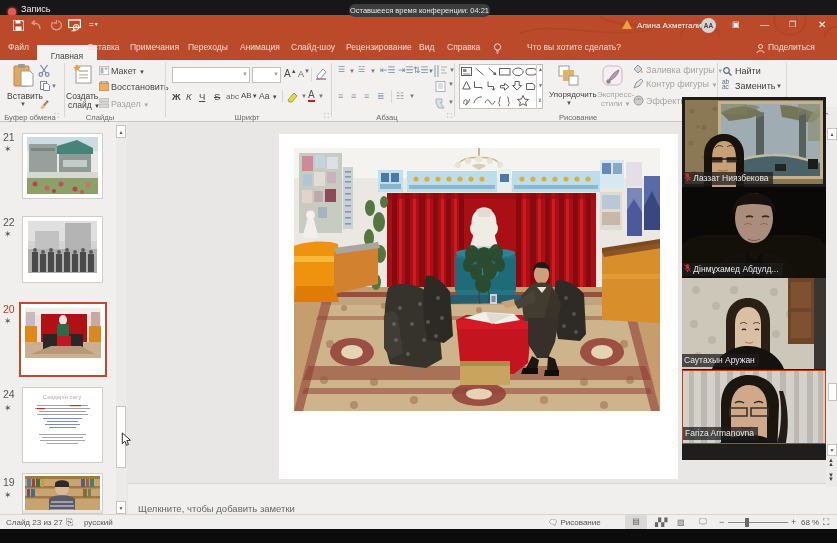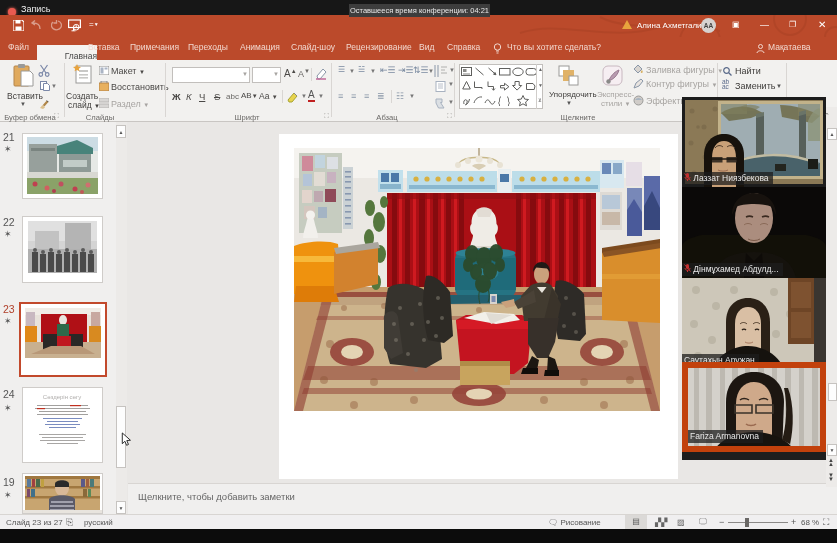--- a/index.html
+++ b/index.html
@@ -3,28 +3,28 @@
 <style>
 *{margin:0;padding:0;box-sizing:border-box}
 html,body{width:837px;height:543px;overflow:hidden;background:#000}
 body{font-family:"Liberation Sans",sans-serif;position:relative}
 .abs{position:absolute}
 #stage{position:absolute;left:0;top:0;width:837px;height:543px;background:#e9e7e5}
 
 #topstrip{left:0;top:0;width:837px;height:15px;background:#171717}
 #recdot{left:8px;top:8px;width:8px;height:8px;border-radius:50%;background:#e85a50;box-shadow:0 0 3px #ff6a5a}
 #rectext{left:21px;top:4px;color:#eee;font-size:9px}
-#timerbox{left:349px;top:4px;width:141px;height:13px;background:#3d3d3d;border-radius:0;color:#e8e8e8;font-size:7.5px;text-align:center;line-height:13px;z-index:30;white-space:nowrap}
+#timerbox{left:349px;top:4px;width:141px;height:13px;background:#3d3d3d;border-radius:6px;color:#e8e8e8;font-size:7.5px;text-align:center;line-height:13px;z-index:30;white-space:nowrap}
 
 #titlebar{left:0;top:15px;width:837px;height:22px;background:#bb4a2b}
 #tabrow{left:0;top:37px;width:837px;height:23px;background:#bb4a2b}
 #title{left:245px;top:21px;width:350px;color:#fff;font-size:8px;text-align:center;white-space:nowrap}
 .titright{color:#fff;font-size:9px}
 .tab{position:absolute;top:5px;color:#f2d8cf;font-size:8.5px}
-#hometab{left:37px;top:8px;width:60px;height:23px;background:#f4f2f0;color:#444;font-size:8.5px;text-align:right;line-height:23px}
+#hometab{left:37px;top:8px;width:60px;height:23px;background:#f4f2f0;color:#444;font-size:8.5px;text-align:center;line-height:23px}
 
 #ribbon{left:0;top:60px;width:837px;height:62px;background:#f2f1ef;border-bottom:1px solid #c9c6c3}
 .sep{position:absolute;top:3px;width:1px;height:54px;background:#d9d6d3}
 .glabel{position:absolute;top:53px;font-size:7.6px;color:#6a6866;width:120px;text-align:center}
 .rbtn{position:absolute;font-size:9px;color:#4a4846}
 .gray{color:#a7a4a1}
 
 #leftpanel{left:0;top:122px;width:127px;height:392px;background:#f0efee;border-right:1px solid #d9d6d3}
 #editarea{left:128px;top:122px;width:709px;height:361px;background:#e9e7e5}
 #slide{left:151px;top:12px;width:399px;height:345px;background:#fff}
@@ -89,26 +89,26 @@
     <div class="tab" style="left:188px">Переходы</div>
     <div class="tab" style="left:240px">Анимация</div>
     <div class="tab" style="left:291px">Слайд-шоу</div>
     <div class="tab" style="left:346px">Рецензирование</div>
     <div class="tab" style="left:419px">Вид</div>
     <div class="tab" style="left:447px">Справка</div>
     <svg class="abs" style="left:493px;top:6px" width="9" height="11" viewBox="0 0 9 11">
         <circle cx="4.5" cy="4" r="3.2" fill="none" stroke="#f2d8cf"></circle>
         <path d="M3 8h3M3.5 10h2" stroke="#f2d8cf"></path>
       </svg>
-      <div class="tab" style="left:507px">Что вы хотите сделать?</div>
+      <div class="tab" style="left:527px">Что вы хотите сделать?</div>
     <svg class="abs" style="left:756px;top:7px" width="9" height="9" viewBox="0 0 9 9">
         <circle cx="4.5" cy="2.5" r="2" fill="none" stroke="#f2d8cf"></circle>
         <path d="M1 9c0-3 7-3 7 0" fill="none" stroke="#f2d8cf"></path>
       </svg>
-      <div class="tab" style="left:768px">Мақатаева</div>
+      <div class="tab" style="left:768px">Поделиться</div>
   </div>
   <div class="abs" id="ribbon">
 
     <svg class="abs" style="left:12px;top:4px" width="22" height="26" viewBox="0 0 22 26">
       <rect x="2" y="2" width="15" height="20" rx="1" fill="#e0aa5e" stroke="#b5854a"></rect>
       <rect x="6" y="0" width="7" height="4" rx="1" fill="#9a9a98"></rect>
       <path d="M9 7h9l3 3v12H9z" fill="#fff" stroke="#9a9a98"></path>
     </svg>
     <div class="rbtn" style="left:7px;top:31px;font-size:8.5px;color:#3f3d3b">Вставить</div>
     <div class="rbtn" style="left:20px;top:41px;font-size:6px;color:#555">▼</div>
@@ -276,21 +276,21 @@
     <div class="rbtn gray" style="left:646px;top:5px">Заливка фигуры <span style="font-size:6px">▼</span></div>
     <svg class="abs" style="left:633px;top:18px" width="11" height="11" viewBox="0 0 11 11">
         <path d="M1 10l2-5 5-4 2 2-4 5z" fill="#e8e4e0" stroke="#8a97a8"></path>
       </svg>
     <div class="rbtn gray" style="left:646px;top:19px">Контур фигуры <span style="font-size:6px">▼</span></div>
     <svg class="abs" style="left:633px;top:35px" width="11" height="11" viewBox="0 0 11 11">
         <circle cx="5.5" cy="5.5" r="4.5" fill="#d0ccc8" stroke="#9a9a98"></circle>
         <path d="M2 5a4 4 0 017 0" fill="#a8b4c0"></path>
       </svg>
     <div class="rbtn gray" style="left:646px;top:36px">Эффекты ф</div>
-    <div class="glabel" style="left:518px">Щелкните</div>
+    <div class="glabel" style="left:518px">Рисование</div>
     <div class="sep" style="left:717px"></div>
 
     <svg class="abs" style="left:723px;top:7px" width="9" height="9" viewBox="0 0 9 9">
         <circle cx="3.5" cy="3.5" r="2.8" fill="none" stroke="#5a6a8a" stroke-width="1.2"></circle>
         <path d="M5.7 5.7L8.5 8.5" stroke="#5a6a8a" stroke-width="1.3"></path>
       </svg>
     <div class="rbtn" style="left:735px;top:6px;color:#3f3d3b">Найти</div>
     <div class="rbtn" style="left:722px;top:19px;font-size:6.5px;color:#5a6a8a;line-height:5px">ab<br>ac</div>
     <div class="rbtn" style="left:735px;top:21px;color:#3f3d3b">Заменить</div>
     <div class="rbtn" style="left:776px;top:23px;font-size:6px;color:#555">▼</div>
@@ -349,21 +349,21 @@
             <rect x="25" y="35" width="6" height="20"></rect>
             <rect x="33" y="37" width="6" height="18"></rect>
             <rect x="41" y="35" width="6" height="20"></rect>
             <rect x="49" y="37" width="6" height="18"></rect>
             <rect x="57" y="35" width="6" height="20"></rect>
             <rect x="65" y="37" width="6" height="18"></rect>
           </g>
       </svg>
     </div>
 
-    <div class="thumbnum" style="top:181px;color:#b0402a">23</div>
+    <div class="thumbnum" style="top:181px;color:#b0402a">20</div>
     <div class="thumbstar" style="top:194px">✶</div>
     <div class="abs" style="left:19px;top:180px;width:88px;height:75px;border:2px solid #c2492c;background:#fff">
       <svg width="84" height="71" viewBox="0 0 84 71" style="display:block">
         <rect width="84" height="71" fill="#fff"></rect>
         <rect x="4" y="4" width="76" height="50" fill="#e8e2da"></rect>
         <rect x="4" y="4" width="76" height="7" fill="#f0ece6"></rect>
         <rect x="20" y="10" width="46" height="28" fill="#b01016"></rect>
         <rect x="5" y="8" width="9" height="22" fill="#c8b8c0"></rect>
         <rect x="70" y="8" width="9" height="22" fill="#c8a8a0"></rect>
         <rect x="4" y="22" width="12" height="20" fill="#e08818"></rect>
@@ -695,21 +695,21 @@
       <path d="M234 170h31l-4 24-7 16h-11l-9-14z" fill="#37302a"></path>
       <path d="M238 208l-7 14h12l2-10zM254 208l-1 16h12l-4-13z" fill="#1c1712"></path>
       <path d="M229 220h15v6h-17zM251 222h14v6h-15z" fill="#100d0a"></path>
 
       <rect x="196" y="146" width="7" height="10" fill="#d8d4ce"></rect>
           <rect x="197.5" y="148" width="4" height="6" fill="#7a8ab0"></rect>
     </svg>
   </div>
     </div>
   <div class="abs" id="notesbar">
-      <span style="position:absolute;left:10px;top:7px">Щелкните, чтобы добавить заметки</span>
+      <span style="position:absolute;left:10px;top:19px">Щелкните, чтобы добавить заметки</span>
     </div>
   <div class="abs" id="statusbar">
     <span style="position:absolute;left:6px;top:3px">Слайд 23 из 27</span>
     <span style="position:absolute;left:66px;top:2px;font-size:9px">⎘</span>
     <span style="position:absolute;left:84px;top:3px">русский</span>
     <span style="position:absolute;left:505px;top:19px">≡ Заметки</span>
     <span style="position:absolute;left:548px;top:3px">🗨 Рисование</span>
     <span class="abs" style="left:625px;top:0;width:22px;height:14px;background:#dbd9d7;text-align:center;font-size:8px;line-height:14px">▤</span>
     <span style="position:absolute;left:655px;top:3px;color:#666">▞▞</span>
     <span style="position:absolute;left:677px;top:3px;color:#666">▨</span>
@@ -811,21 +811,21 @@
         <path d="M44 91V44c0-15 9-24 22-24s22 9 22 24v47z" fill="#2a2016"></path>
         <path d="M53 91V46c0-11 5.5-17 13-17s13 6 13 17v45z" fill="#d9bfa4"></path>
         <path d="M58 46c2-2 5-2 7 0M71 46c2-2 5-2 7 0" stroke="#4a3828" fill="none"></path>
         <path d="M60 52c1-1 3-1 4 0M73 52c1-1 3-1 4 0" stroke="#2a2018" stroke-width="1.4" fill="none"></path>
         <path d="M63 64c2 1.5 6 1.5 8 0" stroke="#a87a60" fill="none"></path>
         <path d="M30 91c6-15 22-23 36-23s30 8 36 23z" fill="#15120e"></path>
       </svg>
       <div class="vname">Саутахын Аружан</div>
     </div>
 
-    <div class="vtile" style="top:265px;height:90px;background:#d2cfc9;border:6px solid #c2410c">
+    <div class="vtile" style="top:273px;height:74px;background:#d2cfc9;border:1px solid #c2410c">
       <svg width="140" height="86" viewBox="0 0 140 86" style="position:absolute;left:0;top:0">
         <rect width="140" height="86" fill="#d4d1cb"></rect>
         <g fill="#bdb9b1">
             <rect x="6" width="5" height="86"></rect>
             <rect x="18" width="6" height="86"></rect>
             <rect x="32" width="5" height="86"></rect>
             <rect x="44" width="6" height="86"></rect>
             <rect x="57" width="5" height="86"></rect>
             <rect x="70" width="6" height="86"></rect>
             <rect x="84" width="5" height="86"></rect>

